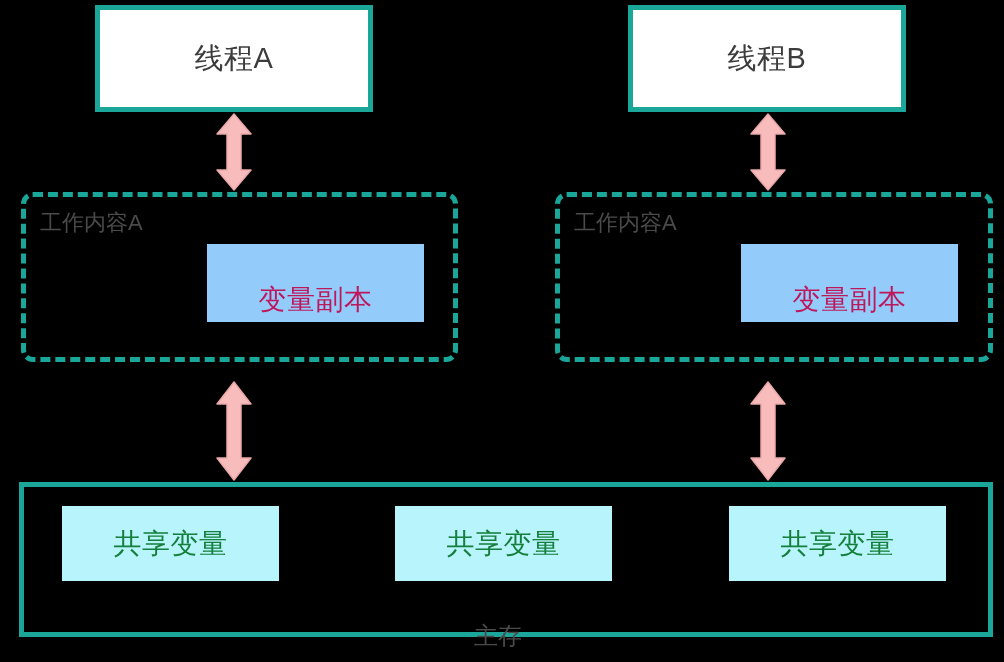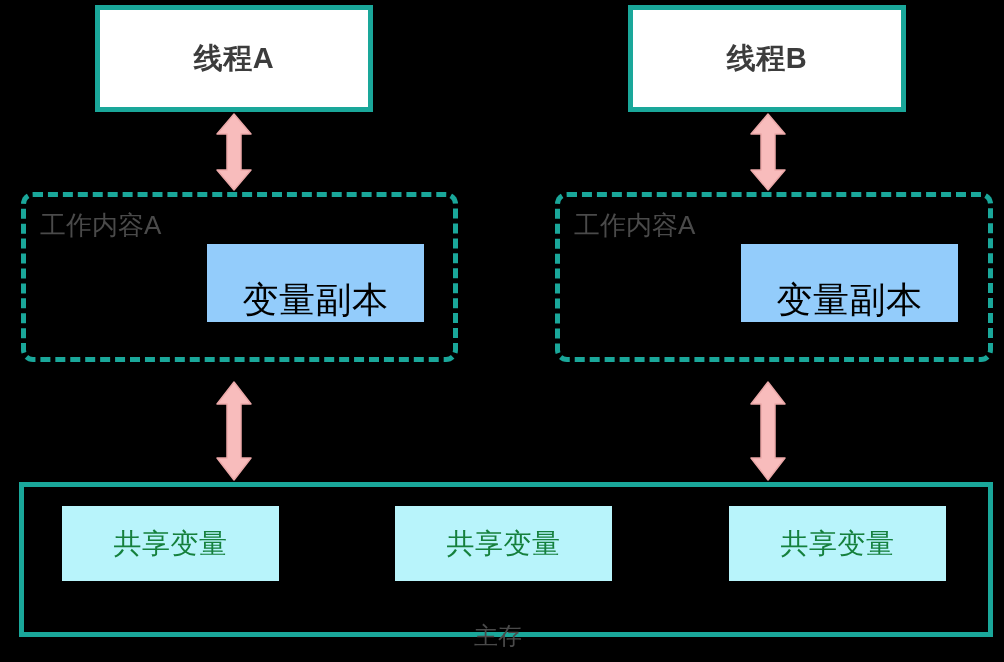--- a/index.html
+++ b/index.html
@@ -20,57 +20,56 @@
 
   
   .thread-box {
     position: absolute;
     background: #ffffff;
     border: 5px solid #1aa79a;
     box-sizing: border-box;
     display: flex;
     align-items: center;
     justify-content: center;
-    font-weight: bold;
   }
   .thread-label {
     font-size: 29px;
     color: #3c3c3c;
     line-height: 1;
     letter-spacing: 0.5px;
   }
 
   
   .work-box {
     position: absolute;
     border: 5px dashed #1aa79a;
     border-radius: 12px;
     box-sizing: border-box;
     background: transparent;
   }
   .work-label {
     position: absolute;
-    font-size: 26px;
+    font-size: 22px;
     color: #4a4a4a;
     line-height: 1;
     white-space: nowrap;
   }
 
   
   .var-copy-box {
     position: absolute;
     background: #93ccfb;
     box-sizing: border-box;
     display: flex;
     align-items: center;
     justify-content: center;
   }
   .var-copy-label {
-    font-size: 36px;
-    color: #000000;
+    font-size: 28px;
+    color: #be185d;
     line-height: 1;
     letter-spacing: 0.5px;
     margin-top: 34px;
   }
 
   
   .main-memory-box {
     position: absolute;
     border: 5px solid #1aa79a;
     box-sizing: border-box;

